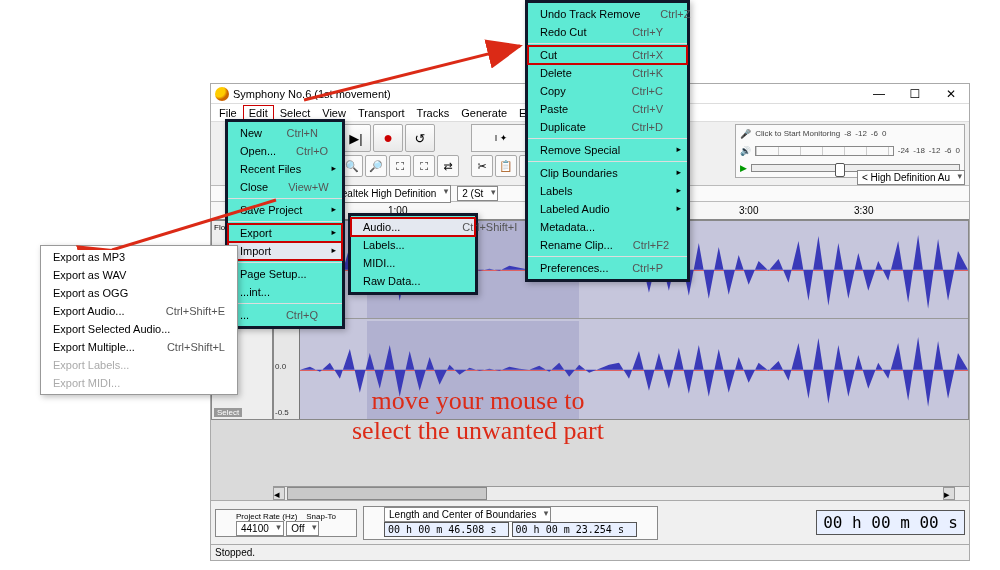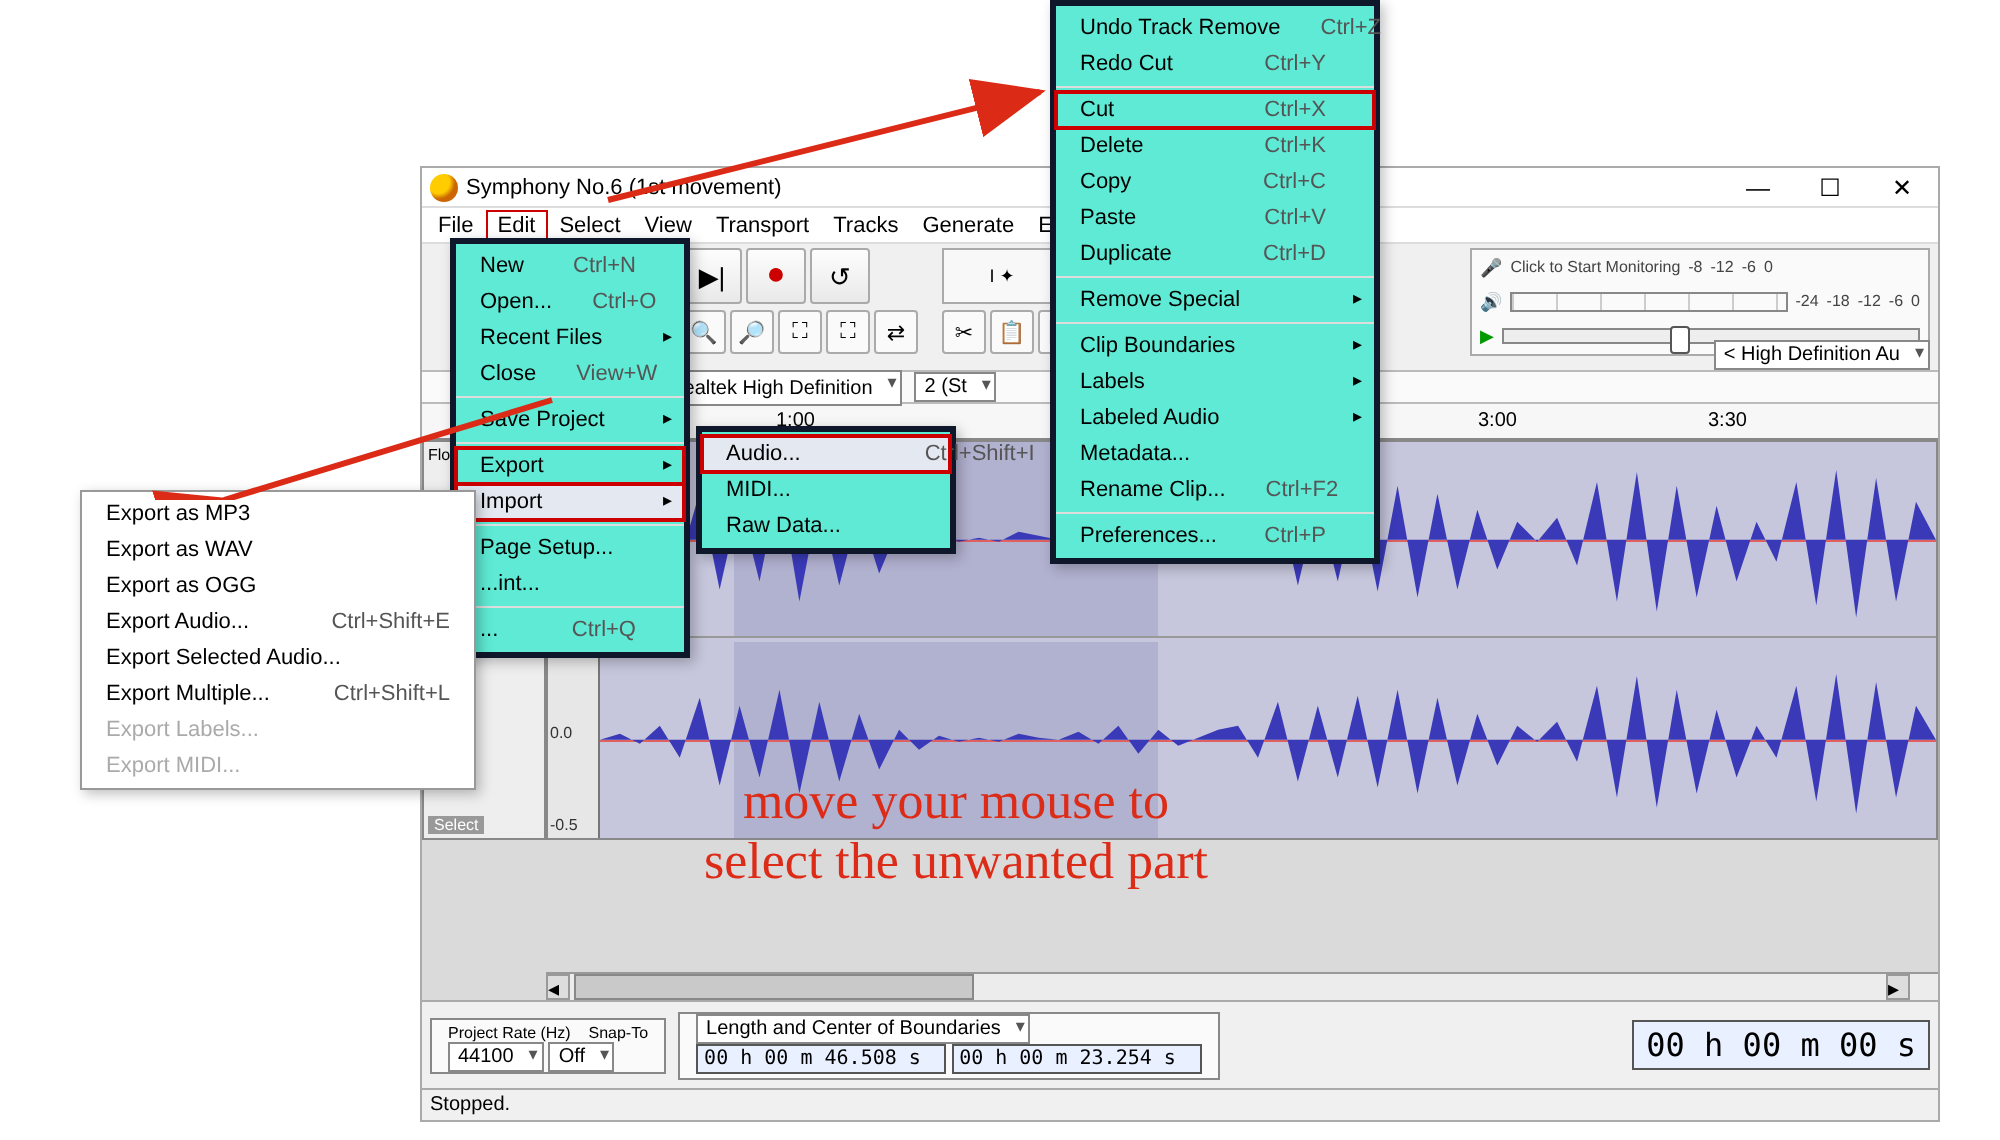--- a/index.html
+++ b/index.html
@@ -174,21 +174,21 @@
     height: 44px;
     background: #f0f0f0;
     border-top: 1px solid #aaa;
     font-size: 9px;
     display: flex;
     align-items: center;
     gap: 6px;
     padding: 0 4px;
   }
   .bbox {
-    border: 1px solid #888; background: #fafafa; padding: 2px 8px;
+    border: 1px solid #888; background: #fafafa; padding: 2px 20px;
     display: flex; flex-direction: column; gap:2px;
   }
   .bbox .lbl { font-size: 8px; }
   .timeinput {
     background: #e9f0ff; border: 1px solid #555; padding: 1px 3px;
     font-family: monospace; font-size: 10px;
     display:inline-block; min-width:125px;
   }
   .bigtime {
     background: #e9f0ff; border: 1px solid #555; padding: 2px 6px;
@@ -435,20 +435,23 @@
       <span class="sc">Ctrl+Q</span>
     </div>
   </div>
 
 <div class="dropdown file-submenu" id="file-submenu">
     <div class="item boxed selected">
       <span>Audio...</span>
       <span class="sc">Ctrl+Shift+I</span>
     </div>
     <div class="item">
+      <span>Labels...</span>
+    </div>
+    <div class="item">
       <span>MIDI...</span>
     </div>
     <div class="item">
       <span>Raw Data...</span>
     </div>
   </div>
 
 <div class="dropdown edit-menu" id="edit-menu">
     <div class="item">
       <span>Undo Track Remove</span>

